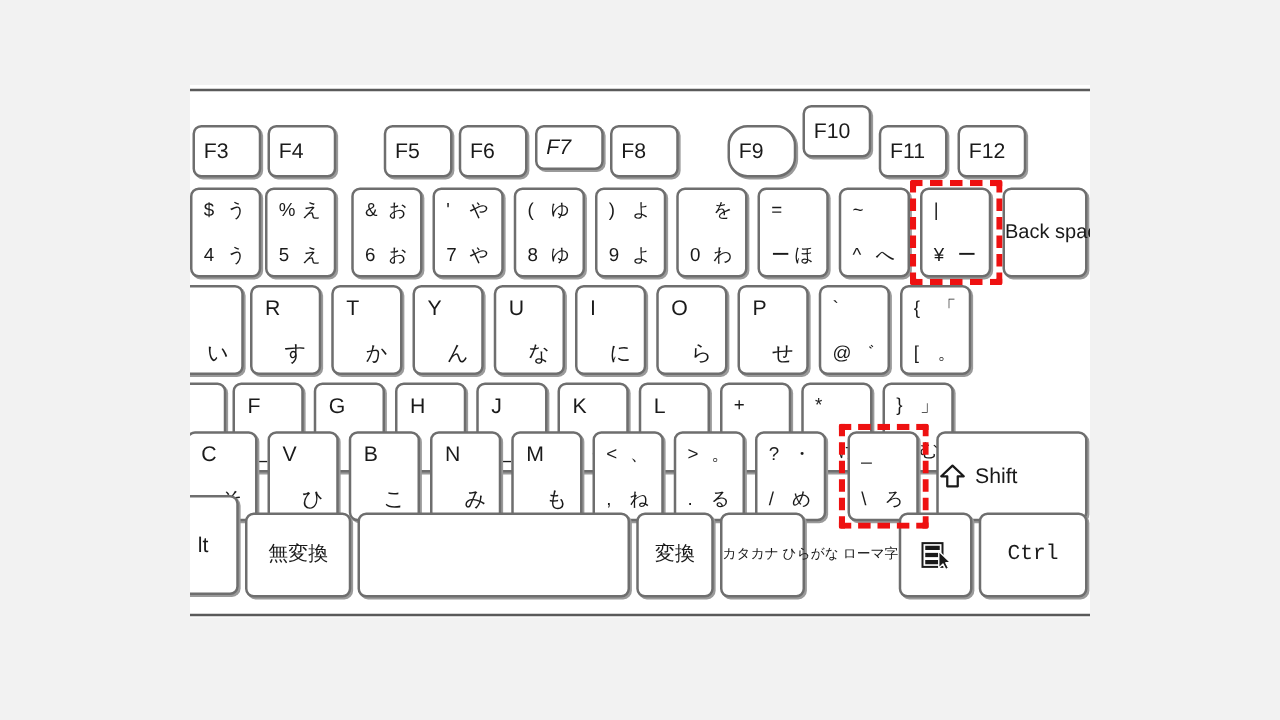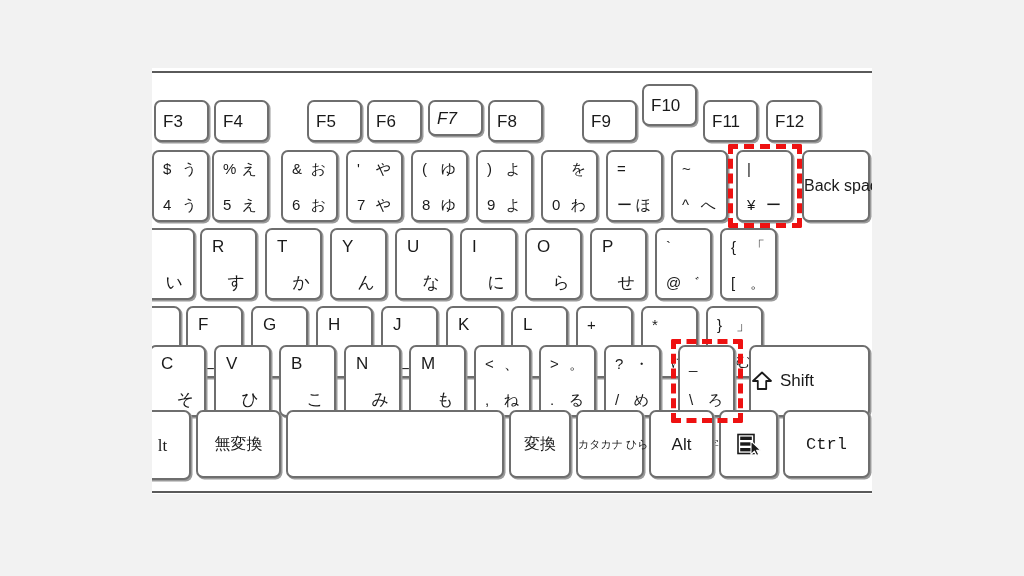--- a/index.html
+++ b/index.html
@@ -153,21 +153,21 @@
       </div>
     <div class="key fkey" style="left:215px;top:32px;width:55px;height:42px;text-align:center;">
         <span class="lbl">F6</span>
       </div>
     <div class="key fkey" style="left:276px;top:32px;width:55px;height:36px;font-style:italic;">
         <span class="lbl">F7</span>
       </div>
     <div class="key fkey" style="left:336px;top:32px;width:55px;height:42px;">
         <span class="lbl">F8</span>
       </div>
-    <div class="key fkey" style="left:430px;top:32px;width:55px;height:42px;">
+    <div class="key fkey" style="left:430px;top:32px;width:55px;height:42px;border-radius:16px;">
         <span class="lbl">F9</span>
       </div>
     <div class="key fkey" style="left:490px;top:16px;width:55px;height:42px;">
         <span class="lbl">F10</span>
       </div>
     <div class="key fkey" style="left:551px;top:32px;width:55px;height:42px;">
         <span class="lbl">F11</span>
       </div>
     <div class="key fkey" style="left:614px;top:32px;width:55px;height:42px;">
         <span class="lbl">F12</span>
@@ -377,39 +377,36 @@
     </div>
     <div class="key" style="left:597px;top:277px;width:121px;height:72px;">
       <div class="shift-row">
         <svg width="22" height="20" viewBox="0 0 22 20">
           <path d="M11 1.5 L20 10 L15.2 10 L15.2 18 L6.8 18 L6.8 10 L2 10 Z" fill="none" stroke="#1a1a1a" stroke-width="1.8" stroke-linejoin="round"></path>
         </svg>
         <span class="txt">Shift</span>
       </div>
     </div>
 
-    <div class="key" style="left:-18px;top:342px;width:57px;height:70px;font-family:Liberation Serif, serif;">
+    <div class="key" style="left:-18px;top:328px;width:57px;height:80px;">
       <span class="lbl c-mid">lt</span>
     </div>
     <div class="key" style="left:44px;top:342px;width:85px;height:68px;">
       <span class="lbl c-mid jp">無変換</span>
     </div>
     <div class="key" style="left:134px;top:342px;width:218px;height:68px;">
       <span class="lbl c-mid"></span>
     </div>
     <div class="key" style="left:357px;top:342px;width:62px;height:68px;">
       <span class="lbl c-mid jp">変換</span>
     </div>
     <div class="key" style="left:424px;top:342px;width:68px;height:68px;">
       <span class="lbl c-three">カタカナ
 ひらがな
 ローマ字</span>
-    </div>
-    <div class="key" style="left:497px;top:342px;width:65px;height:68px;">
-      <span class="lbl c-mid">Alt</span>
     </div>
     <div class="key" style="left:567px;top:342px;width:59px;height:68px;">
       <svg class="menu-ico" viewBox="0 0 26 26">
         <rect x="2" y="3.5" width="16" height="19" fill="#ffffff" stroke="#1a1a1a" stroke-width="1.6"></rect>
         <rect x="4.2" y="5.6" width="11.6" height="3.4" fill="#1a1a1a"></rect>
         <rect x="4.2" y="11.3" width="11.6" height="3.4" fill="#1a1a1a"></rect>
         <rect x="4.2" y="17" width="11.6" height="3.4" fill="#1a1a1a"></rect>
         <path d="M15 10 L15 23.5 L18.4 20.2 L20.6 24.6 L22.8 23.4 L20.6 19.2 L24.6 19.2 Z" fill="#1a1a1a" stroke="#ffffff" stroke-width="1.1" stroke-linejoin="round"></path>
       </svg>
     </div>

